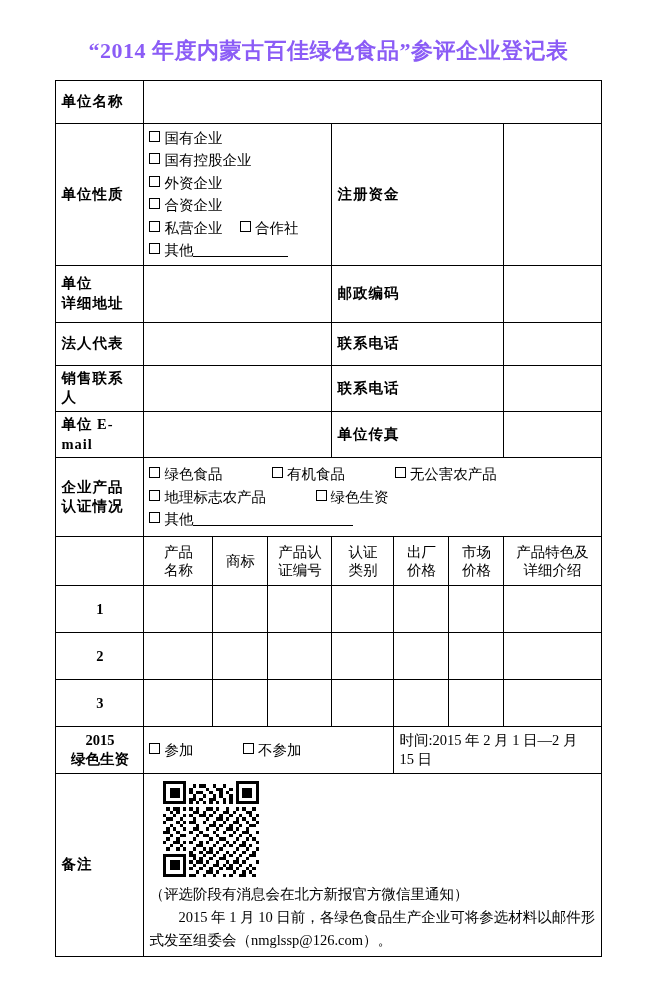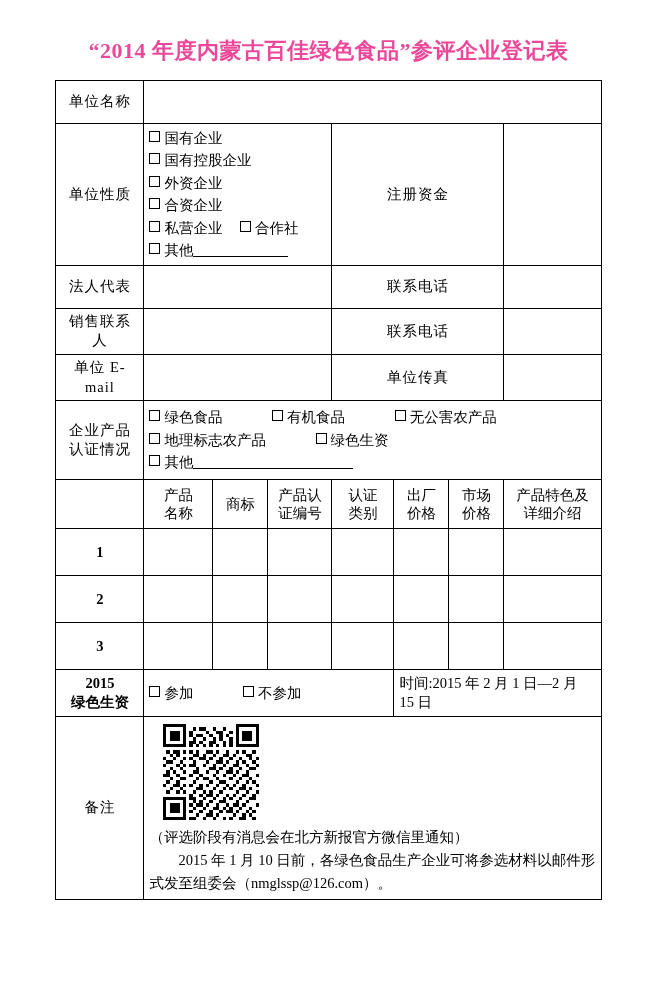--- a/index.html
+++ b/index.html
@@ -22,38 +22,37 @@
     box-sizing: border-box;
     padding: 0;
   }
   .title {
     text-align: center;
     font-size: 22px;
     font-weight: bold;
     letter-spacing: 0.5px;
     margin: 36px 0 14px 0;
     font-family: "Liberation Serif", "DejaVu Serif", serif;
-    color: #ec4899;
+    color: #8b5cf6;
   }
   table.form {
     border-collapse: collapse;
     width: 545px;
     margin: 0 auto;
     table-layout: fixed;
   }
   table.form td {
     border: 1px solid #000;
     font-size: 14.5px;
     vertical-align: middle;
     padding: 3px 5px;
     color: #000;
   }
   .lbl {
-    text-align: center;
-    font-weight: normal;
+    font-weight: bold;
     line-height: 1.35;
     letter-spacing: 1px;
   }
   .cell-blank { }
   .checks {
     line-height: 1.55;
     font-size: 14px;
     padding: 6px 6px 6px 8px;
   }
   .chk {
@@ -157,20 +156,29 @@
         <span class="chk"><span class="box"></span><span>外资企业</span></span>
         <span class="chk"><span class="box"></span><span>合资企业</span></span><br>
         <span class="chk"><span class="box"></span><span>私营企业</span></span>
         <span class="chk"><span class="box"></span><span>合作社</span></span><br>
         <span class="chk"><span class="box"></span><span>其他</span><span class="ul"></span></span>
       </td>
       <td class="lbl" colspan="3">注册资金</td>
       <td class="cell-blank"></td>
     </tr>
 
+    <tr>
+      <td class="lbl" style="height:50px">
+        <div>单位</div>
+        <div>详细地址</div>
+      </td>
+      <td class="cell-blank" colspan="3"></td>
+      <td class="lbl" colspan="3">邮政编码</td>
+      <td class="cell-blank"></td>
+    </tr>
 
 
     <tr>
       <td class="lbl" style="height:36px">法人代表</td>
       <td class="cell-blank" colspan="3"></td>
       <td class="lbl" colspan="3">联系电话</td>
       <td class="cell-blank"></td>
     </tr>
 
     <tr>

